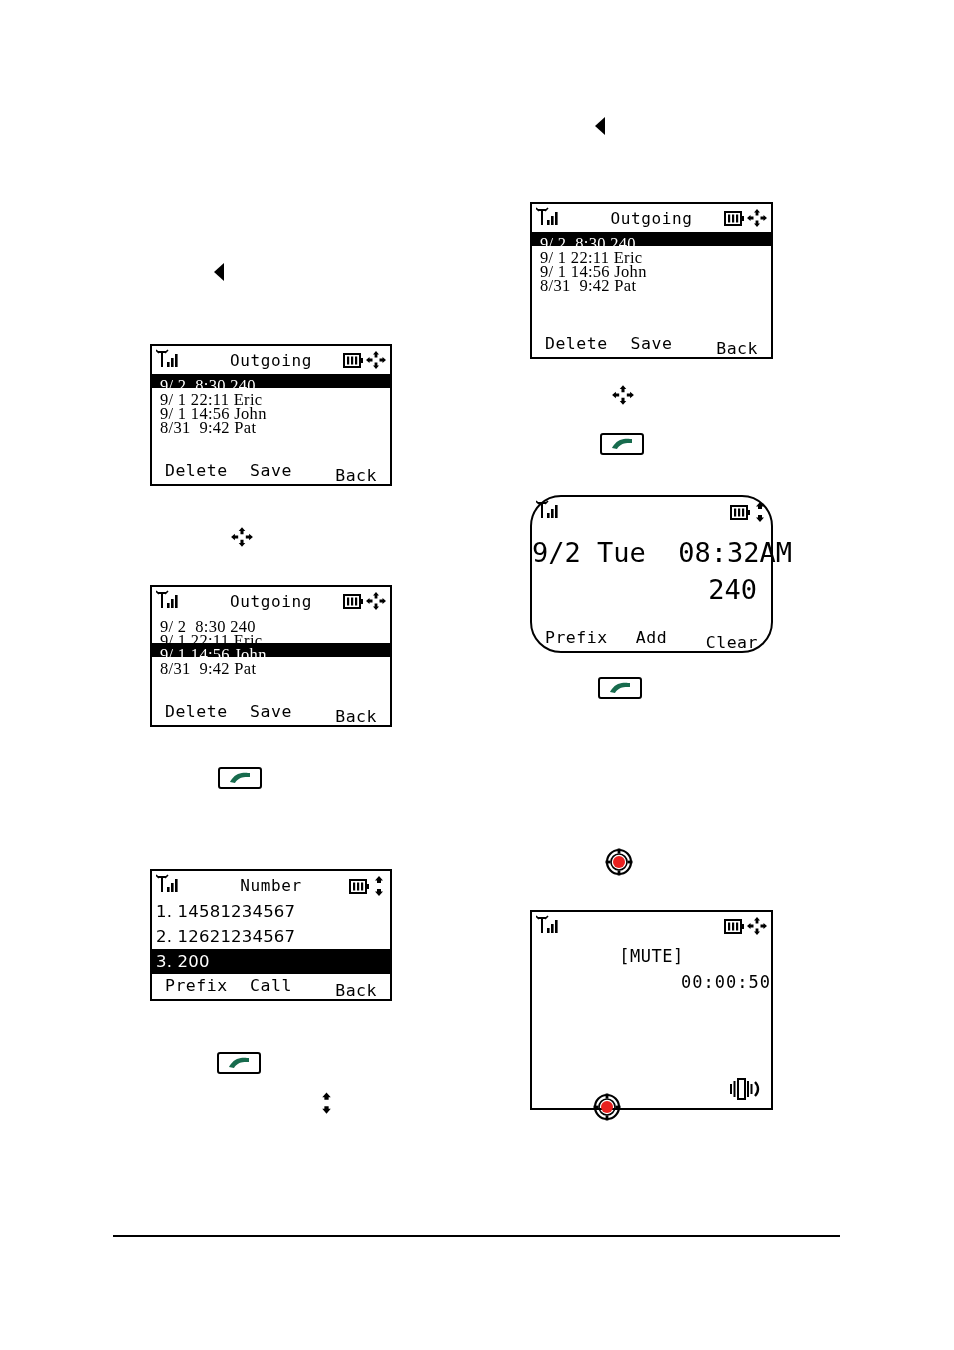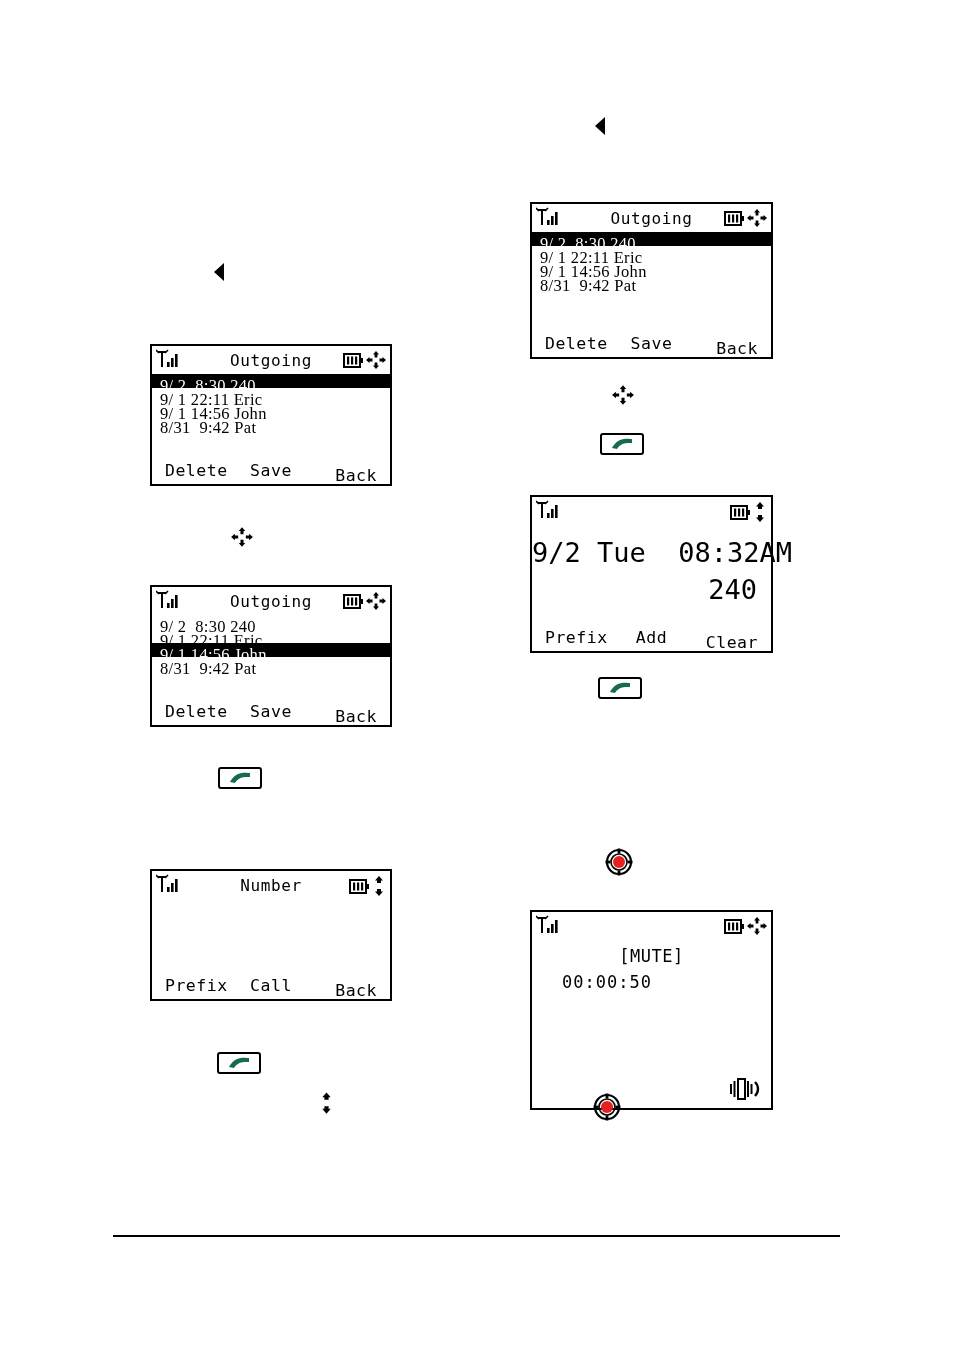--- a/index.html
+++ b/index.html
@@ -121,21 +121,21 @@
   }
 
   
   .talk-mute {
     text-align: center;
     font-size: 17px;
     letter-spacing: 0.5px;
     margin-top: 6px;
   }
   .talk-timer {
-    text-align: left;
+    text-align: right;
     font-size: 17px;
     letter-spacing: 1px;
     margin-top: 6px;
     padding-left: 30px;
   }
   .talk-main {
     display: flex;
     justify-content: space-between;
     font-size: 26px;
     margin-top: 2px;
@@ -297,20 +297,25 @@
         <rect x="4" y="5.5" width="2.2" height="8" fill="#000"></rect>
         <rect x="8" y="5.5" width="2.2" height="8" fill="#000"></rect>
         <rect x="12" y="5.5" width="2.2" height="8" fill="#000"></rect>
       </svg>
       <svg width="16" height="22" viewBox="0 0 16 22">
         <path d="M8 1 L12 5.5 L10 5.5 L10 8 L6 8 L6 5.5 L4 5.5 Z" fill="#000"></path>
         <path d="M8 21 L4 16.5 L6 16.5 L6 14 L10 14 L10 16.5 L12 16.5 Z" fill="#000"></path>
       </svg>
     </span>
   </div>
+  <div>
+    <div class="numrow">1. 14581234567</div>
+    <div class="numrow">2. 12621234567</div>
+    <div class="numrow sel">3. 200</div>
+  </div>
   <div class="softkeys">
     <span class="sk-l">Prefix</span>
     <span class="sk-c">Call</span>
     <span class="sk-r">Back</span>
   </div>
 </div>
 
 <div class="abs greenbtn" style="left:217px; top:1052px;">
   <svg width="26" height="16" viewBox="0 0 26 16">
     <path d="M3 12 C3 12 6 6 11 4 C16 2 21 3 23 3 L23 7 C21 7 17 6.5 13.5 8 C10 9.5 8 13 8 13 Z" fill="#176b4d"></path>
@@ -377,21 +382,21 @@
     <path d="M21 10 L17.5 13 L17.5 11.4 L14.5 11.4 L14.5 8.6 L17.5 8.6 L17.5 7 Z" fill="#000"></path>
   </svg>
 </div>
 
 <div class="abs greenbtn" style="left:600px; top:433px;">
   <svg width="26" height="16" viewBox="0 0 26 16">
     <path d="M3 12 C3 12 6 6 11 4 C16 2 21 3 23 3 L23 7 C21 7 17 6.5 13.5 8 C10 9.5 8 13 8 13 Z" fill="#176b4d"></path>
   </svg>
 </div>
 
-<div class="lcd" style="left:530px; top:495px; width:243px; height:158px;">
+<div class="lcd" style="left:530px; top:495px; width:243px; height:158px;border-radius:31px;">
   <div class="lcd-status">
     <span class="status-left">
       <svg width="22" height="20" viewBox="0 0 22 20">
         <path d="M2 2 L10 2 L10 4 L7 4 L7 18 L5 18 L5 4 L2 4 Z" fill="#000"></path>
         <path d="M0 1 L3 4 M12 1 L9 4" stroke="#000" stroke-width="1.6"></path>
         <rect x="11" y="13" width="2.6" height="5" fill="#000"></rect>
         <rect x="15" y="9" width="2.6" height="9" fill="#000"></rect>
         <rect x="19" y="5" width="2.6" height="13" fill="#000"></rect>
       </svg>
     </span>

